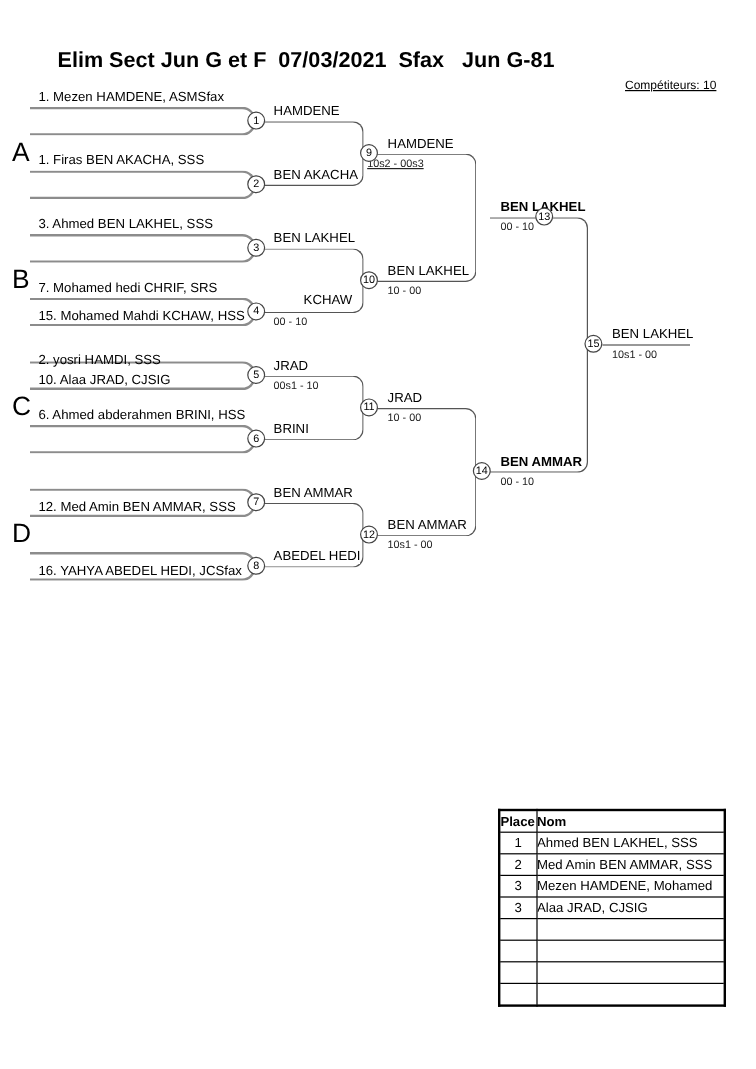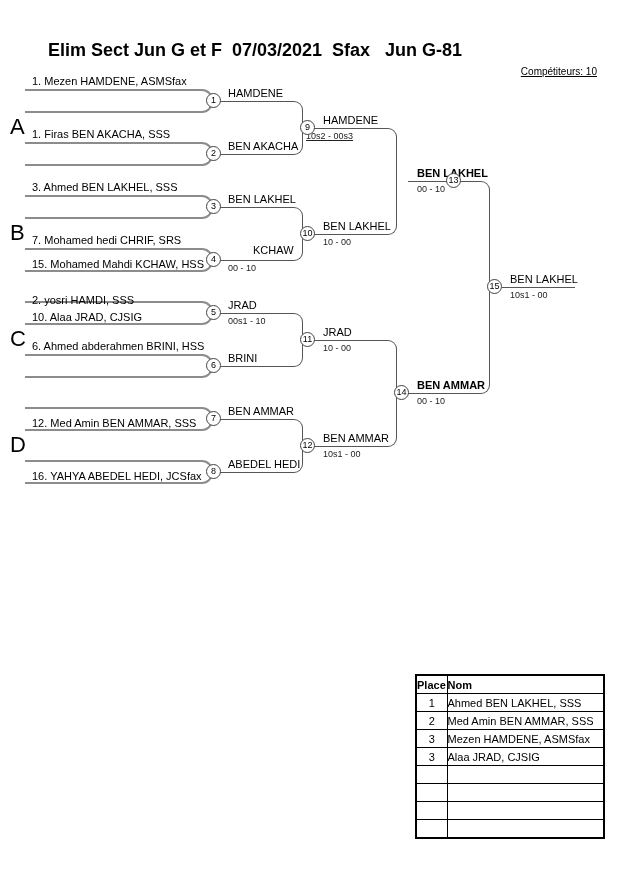--- a/index.html
+++ b/index.html
@@ -150,21 +150,21 @@
     <tr>
       <td class="place">1</td>
       <td class="name">Ahmed BEN LAKHEL, SSS</td>
     </tr>
     <tr>
       <td class="place">2</td>
       <td class="name">Med Amin BEN AMMAR, SSS</td>
     </tr>
     <tr>
       <td class="place">3</td>
-      <td class="name">Mezen HAMDENE, ASMSfax</td>
+      <td class="name">Mezen HAMDENE, Mohamed</td>
     </tr>
     <tr>
       <td class="place">3</td>
       <td class="name">Alaa JRAD, CJSIG</td>
     </tr>
     <tr>
       <td class="place"></td>
       <td class="name"></td>
     </tr>
     <tr>

